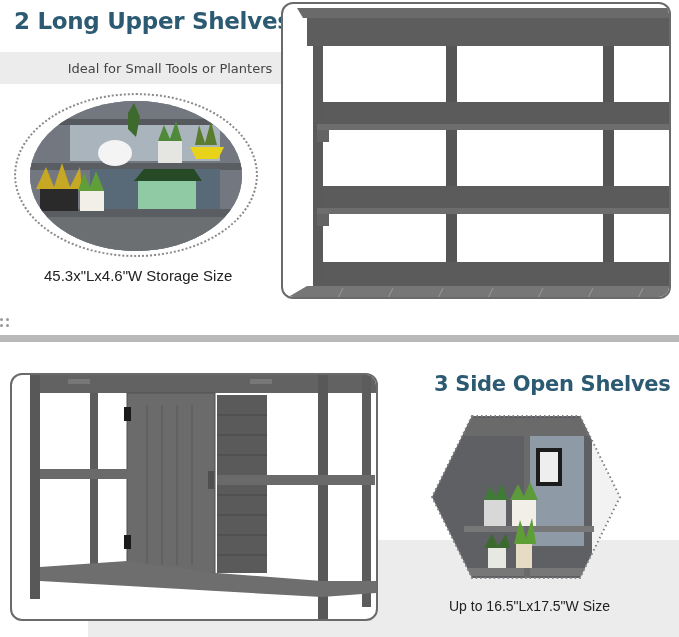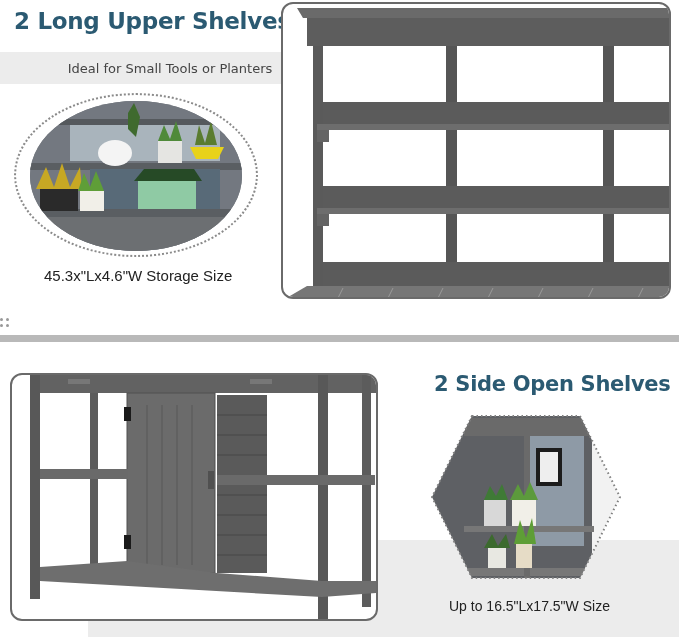--- a/index.html
+++ b/index.html
@@ -171,21 +171,21 @@
       <line x1="205" y1="180" x2="255" y2="180"></line>
       </g>
 
     <rect x="28" y="94" width="88" height="10" fill="#6a6a6a"></rect>
     <rect x="205" y="100" width="158" height="10" fill="#6a6a6a"></rect>
 
     <polygon points="28,192 115,186 205,198 310,206 364,206 364,218 310,222 28,206" fill="#6e6e6e"></polygon>
   </svg>
 </div>
 
-<div class="title title-bottom">2 Side Open Shelves</div>
+<div class="title title-bottom">3 Side Open Shelves</div>
 
 <div class="hex-wrap">
   <svg width="204" height="178" viewBox="0 0 204 178">
     <defs>
       <clipPath id="hexclip">
           <polygon points="48,8 156,8 196,89 156,170 48,170 8,89"></polygon>
         </clipPath>
     </defs>
     <g clip-path="url(#hexclip)">
       <rect width="204" height="178" fill="#f2f2f2"></rect>

